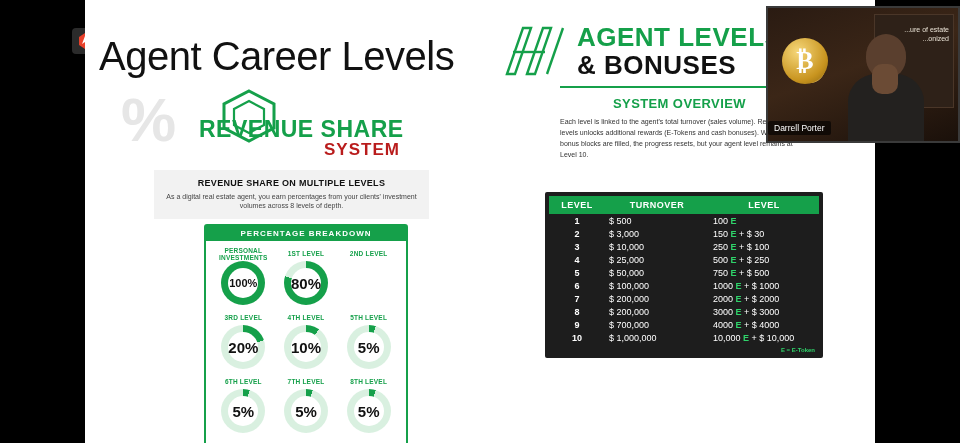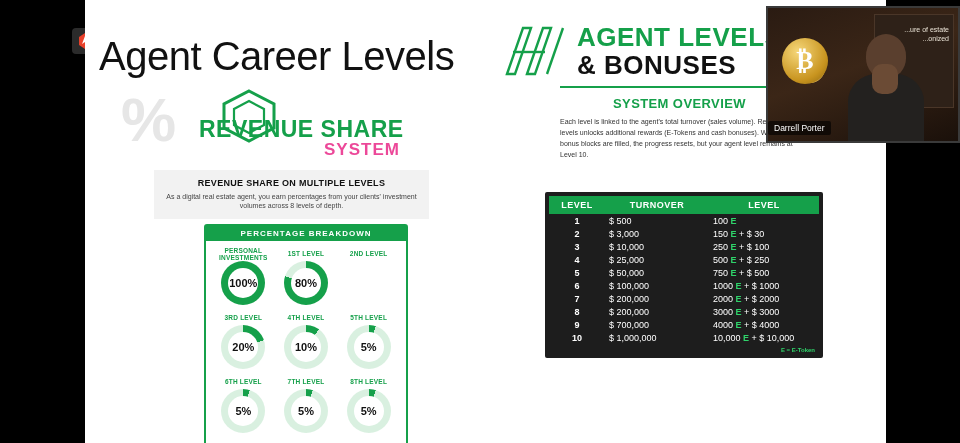--- a/index.html
+++ b/index.html
@@ -1,20 +1,20 @@
 <!DOCTYPE html>
 <html><head>
 <meta charset="utf-8">
 <style>
   html,body{margin:0;padding:0;background:#000;}
   body{width:960px;height:443px;overflow:hidden;font-family:"Liberation Sans",sans-serif;}
   #stage{position:relative;width:960px;height:443px;background:#000;}
 
   
-  #slide{position:absolute;left:85px;top:0;width:790px;height:443px;background:#ffffff;padding-left:11px;}
+  #slide{position:absolute;left:85px;top:0;width:790px;height:443px;background:#ffffff;}
 
   
   .sidebar-black{position:absolute;top:0;height:443px;width:85px;background:#000;}
   .sidebar-black.left{left:0;}
   .sidebar-black.right{right:0;width:85px;}
 
   
   #app-icon{position:absolute;left:72px;top:28px;width:26px;height:26px;background:#2b2b2b;border-radius:4px;
             display:flex;align-items:center;justify-content:center;}
   #app-icon svg{display:block;}
@@ -24,37 +24,37 @@
          letter-spacing:-0.5px;white-space:nowrap;}
 
   
   #left-col{position:absolute;left:14px;top:92px;width:355px;}
 
   .rs-head{position:relative;height:72px;}
   .rs-ghost{position:absolute;left:22px;top:-8px;font-size:62px;font-weight:bold;color:#e6e6e6;
             letter-spacing:-2px;font-family:"Liberation Sans",sans-serif;}
   .rs-logo{position:absolute;left:120px;top:-4px;width:60px;height:56px;}
   .rs-title{position:absolute;left:100px;top:24px;font-size:23px;font-weight:bold;color:#15a04a;letter-spacing:.5px;}
-  .rs-sub{position:absolute;left:225px;top:48px;font-size:17px;font-weight:bold;color:#ec4899;letter-spacing:1px;}
+  .rs-sub{position:absolute;left:225px;top:48px;font-size:17px;font-weight:bold;color:#b91c1c;letter-spacing:1px;}
 
   .rs-banner{position:absolute;left:55px;top:78px;width:255px;background:#f2f2f2;padding:8px 10px;text-align:center;}
   .rs-banner h4{margin:0 0 4px;font-size:9px;font-weight:bold;color:#111;letter-spacing:.3px;}
   .rs-banner p{margin:0;font-size:7px;color:#444;line-height:1.35;}
 
   #pct-card{position:absolute;left:105px;top:132px;width:200px;border:2px solid #15a04a;border-radius:3px;background:#fff;padding:0 0 8px;}
   #pct-card .pct-head{background:#15a04a;color:#fff;font-size:8px;font-weight:bold;letter-spacing:1px;text-align:center;padding:3px 0;}
   .donut-grid{display:flex;flex-wrap:wrap;padding:6px 6px 0;}
   .donut-cell{width:33.33%;text-align:center;margin-bottom:6px;}
   .donut-lab{font-size:6.5px;font-weight:bold;color:#15a04a;letter-spacing:.2px;line-height:1.1;height:14px;
              display:flex;align-items:center;justify-content:center;}
   .donut{position:relative;width:44px;height:44px;margin:0 auto;border-radius:50%;}
   .donut::after{content:"";position:absolute;left:7px;top:7px;width:30px;height:30px;border-radius:50%;background:#fff;}
   .donut .val{position:absolute;left:0;top:0;width:44px;height:44px;display:flex;align-items:center;justify-content:center;
               font-size:11px;font-weight:bold;color:#111;z-index:2;text-align:center;}
-  .donut .val.sm{font-size:11px;}
+  .donut .val.sm{font-size:15px;}
 
   
   #right-col{position:absolute;left:400px;top:14px;width:330px;}
 
   .al-head{position:relative;height:76px;}
   .al-mark{position:absolute;left:16px;top:8px;width:66px;height:58px;}
   .al-t1{position:absolute;left:92px;top:8px;font-size:26px;font-weight:bold;color:#15a04a;letter-spacing:.5px;}
   .al-t2{position:absolute;left:92px;top:36px;font-size:26px;font-weight:bold;color:#111;letter-spacing:.5px;}
   .al-rule{position:absolute;left:75px;top:72px;width:250px;height:2px;background:#15a04a;}
 

